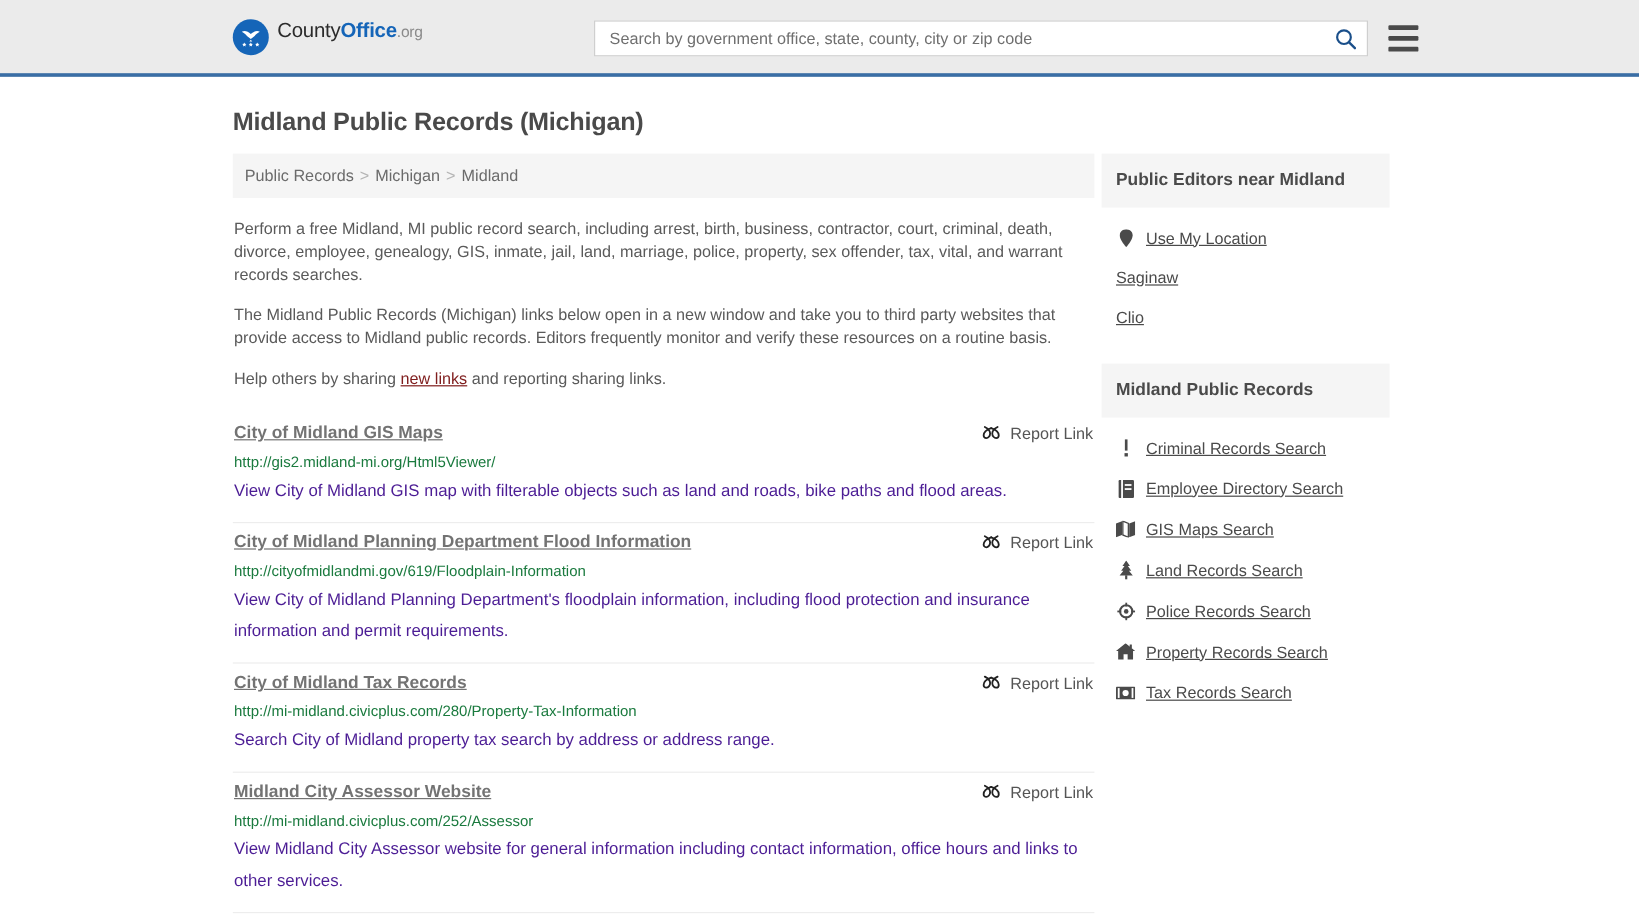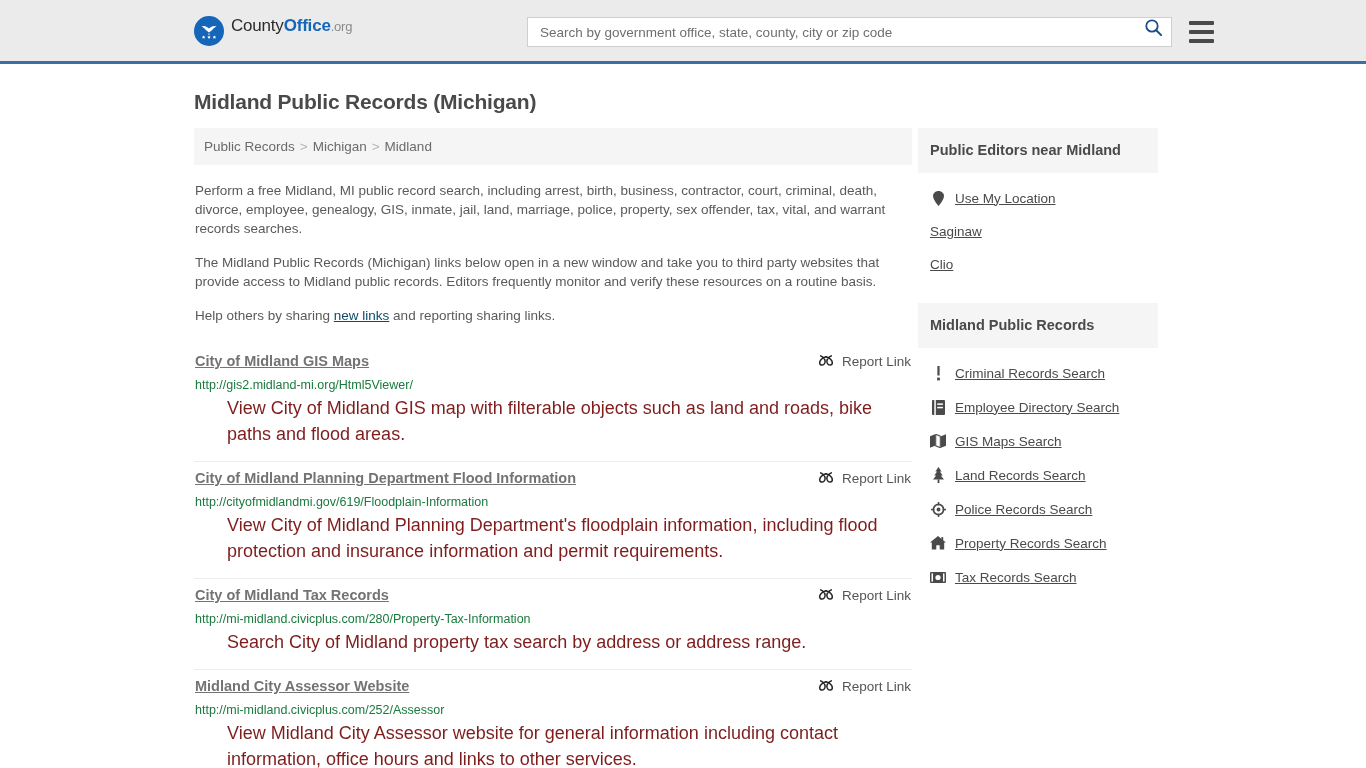--- a/index.html
+++ b/index.html
@@ -53,22 +53,22 @@
     top: 17px;
     display: flex;
     align-items: center;
   }
   .search-box {
     width: 645px;
     height: 30px;
     background: #ffffff;
     border: 1px solid #cfcfcf;
     display: flex;
+    align-items: center;
     padding: 0 8px 0 10px;
-    margin-left: 32px;
   }
   .search-box input {
     flex: 1;
     border: none;
     outline: none;
     font-family: "Liberation Sans", sans-serif;
     font-size: 13.5px;
     color: #444;
     background: transparent;
   }
@@ -120,21 +120,21 @@
   
   .intro { padding: 0 1px; }
   .intro p {
     font-size: 13.5px;
     line-height: 19px;
     color: #5a5a5a;
     margin: 15px 0 0 0;
   }
   .intro p:first-child { margin-top: 16px; }
   .intro a {
-    color: #0c4a6e;
+    color: #7f1d1d;
     text-decoration: underline;
     font-weight: normal;
     cursor: pointer;
   }
 
   
   .results { margin-top: 20px; }
   .result {
     border-bottom: 1px solid #ededed;
     padding: 6px 1px 14px 1px;
@@ -165,25 +165,24 @@
   .result-url {
     display: block;
     font-size: 12.5px;
     color: #1a7a3e;
     margin-top: 6px;
     text-decoration: none;
     cursor: pointer;
     line-height: 16px;
   }
   .result-desc {
-    font-size: 18px;
-    color: #7f1d1d;
+    font-size: 14px;
+    color: #4c1d95;
     line-height: 26px;
     margin-top: 2px;
-    margin-left: 32px;
   }
 
   
   .card { margin-bottom: 22px; }
   .card-head {
     background: #f5f5f5;
     padding: 11px 12px;
     font-size: 14.5px;
     font-weight: bold;
     color: #4a4a4a;

